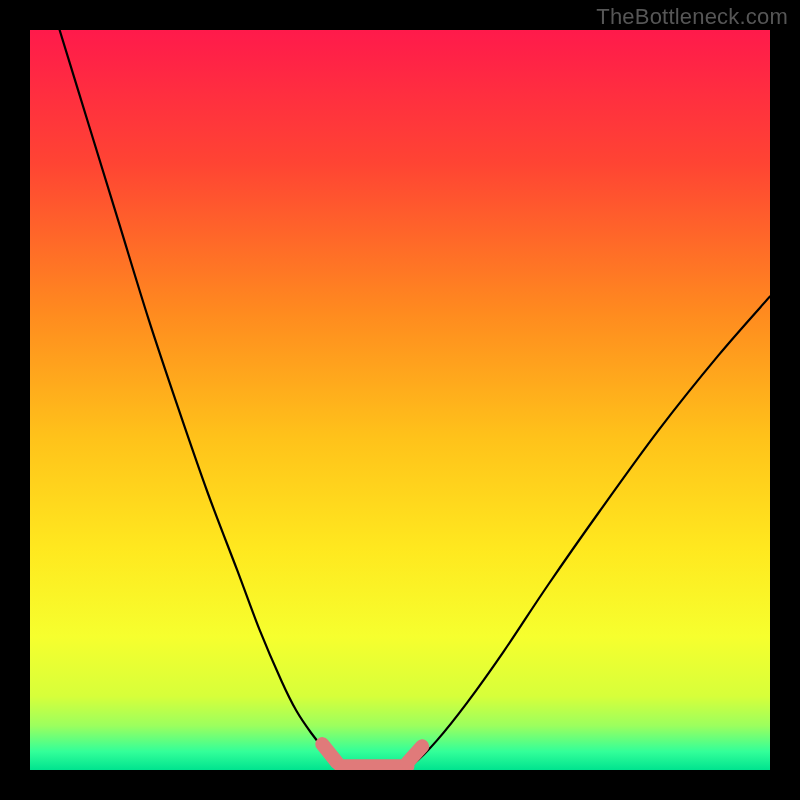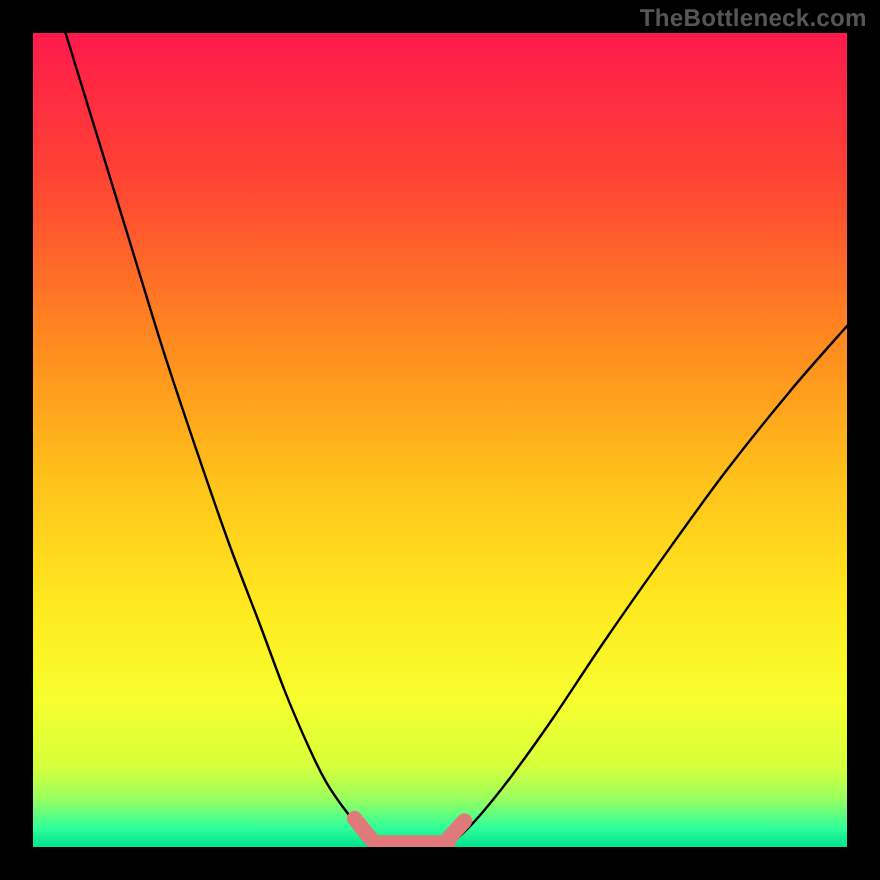--- a/index.html
+++ b/index.html
@@ -15,21 +15,21 @@
     width: 800px;
     height: 800px;
     background: #000;
   }
   .watermark {
     position: absolute;
     top: 4px;
     right: 12px;
     font-family: Arial, Helvetica, sans-serif;
     font-size: 22px;
-    font-weight: 700;
+    font-weight: 400;
     color: #565656;
     letter-spacing: 0.2px;
     user-select: none;
   }
   svg {
     position: absolute;
     left: 0;
     top: 0;
   }
 </style>

